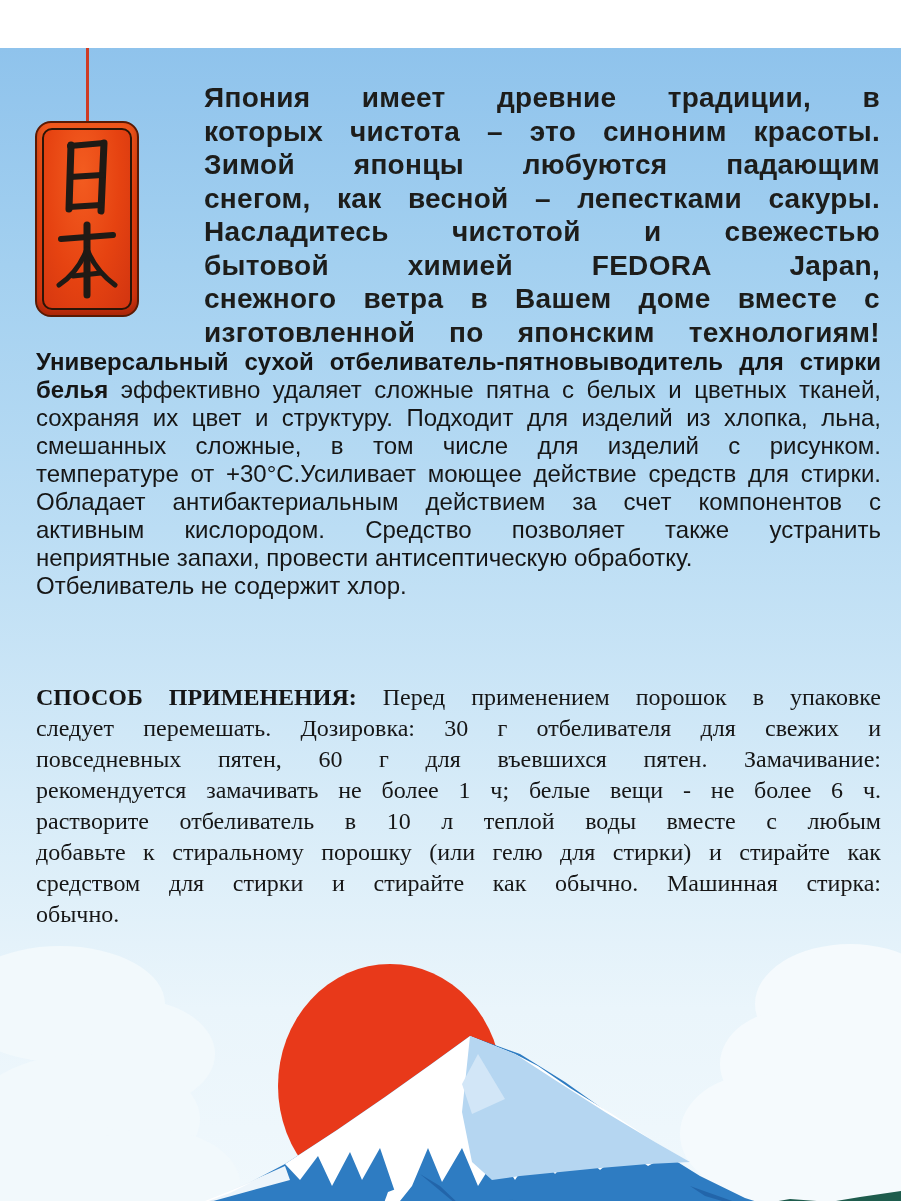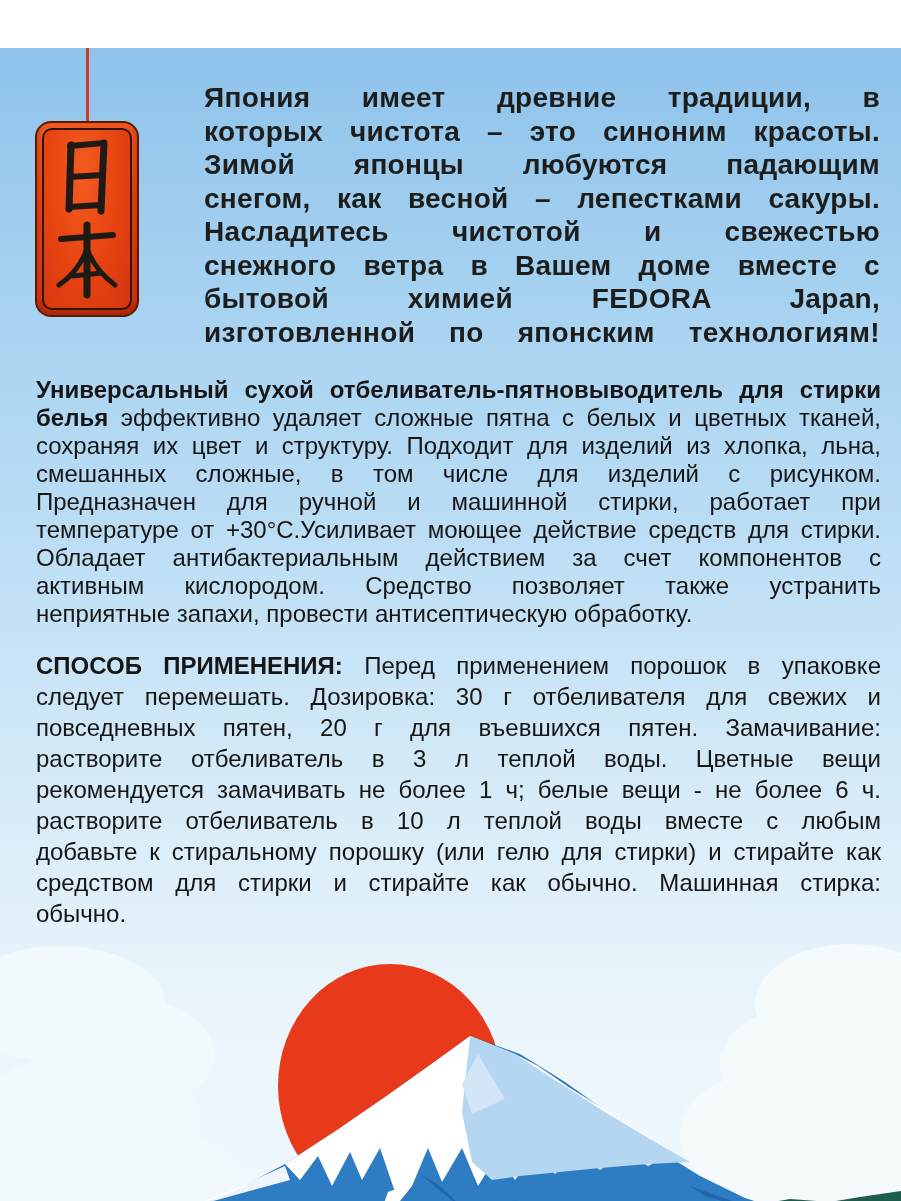--- a/index.html
+++ b/index.html
@@ -20,22 +20,22 @@
   .kanji-svg{width:62px;height:164px;}
 
   
   .intro{position:absolute;left:204px;top:33px;width:676px;color:#1D1D1B;
          font-weight:700;font-size:28px;line-height:33.5px;letter-spacing:.3px;}
   .jline{text-align:justify;text-align-last:justify;white-space:normal;}
   .nj{text-align:left;text-align-last:left;}
 
   
   .para{position:absolute;left:36px;width:845px;color:#161616;font-size:24px;}
-  .desc{top:328px;line-height:28px;}
-  .usage{top:602px;line-height:31px;}
+  .desc{top:300px;line-height:28px;}
+  .usage{top:634px;line-height:31px;font-family:Liberation Serif, serif;}
   .para b{font-weight:700;}
 
   
   .scene{position:absolute;left:0;bottom:0;width:901px;height:315px;}
 </style>
 </head>
 <body>
 
 <div id="page">
 
@@ -63,42 +63,41 @@
       </svg>
     </div>
   </div>
 
   <div class="intro">
     <div class="jline">Япония имеет древние традиции, в</div>
     <div class="jline">которых чистота – это синоним красоты.</div>
     <div class="jline">Зимой японцы любуются падающим</div>
     <div class="jline">снегом, как весной – лепестками сакуры.</div>
     <div class="jline">Насладитесь чистотой и свежестью</div>
+    <div class="jline">бытовой химией FEDORA Japan,</div>
     <div class="jline">снежного ветра в Вашем доме вместе с</div>
-    <div class="jline">бытовой химией FEDORA Japan,</div>
     <div class="jline">изготовленной по японским технологиям!</div>
   </div>
 
   <div class="para desc">
     <div class="jline"><b>Универсальный сухой отбеливатель-пятновыводитель для стирки</b><span></span></div>
     <div class="jline"><b>белья</b><span> эффективно удаляет сложные пятна с белых и цветных тканей,</span></div>
     <div class="jline"><b></b><span>сохраняя их цвет и структуру. Подходит для изделий из хлопка, льна,</span></div>
     <div class="jline"><b></b><span>смешанных сложные, в том числе для изделий с рисунком.</span></div>
-    <div class="jline"><b></b><span>Предназначен для ручной и машинной стирки, работает при</span></div>
     <div class="jline"><b></b><span>температуре от +30°С.Усиливает моющее действие средств для стирки.</span></div>
     <div class="jline"><b></b><span>Обладает антибактериальным действием за счет компонентов с</span></div>
     <div class="jline"><b></b><span>активным кислородом. Средство позволяет также устранить</span></div>
     <div class="jline nj"><b></b><span>неприятные запахи, провести антисептическую обработку.</span></div>
+    <div class="jline nj"><b></b><span>Отбеливатель не содержит хлор.</span></div>
   </div>
 
   <div class="para usage">
     <div class="jline"><b>СПОСОБ ПРИМЕНЕНИЯ:</b><span> Перед применением порошок в упаковке</span></div>
     <div class="jline"><b></b><span>следует перемешать. Дозировка: 30 г отбеливателя для свежих и</span></div>
-    <div class="jline"><b></b><span>повседневных пятен, 20 г для въевшихся пятен. Замачивание:</span></div>
-    <div class="jline"><b></b><span>растворите отбеливатель в 3 л теплой воды. Цветные вещи</span></div>
+    <div class="jline"><b></b><span>повседневных пятен, 60 г для въевшихся пятен. Замачивание:</span></div>
     <div class="jline"><b></b><span>рекомендуется замачивать не более 1 ч; белые вещи - не более 6 ч.</span></div>
     <div class="jline"><b></b><span>растворите отбеливатель в 10 л теплой воды вместе с любым</span></div>
     <div class="jline"><b></b><span>добавьте к стиральному порошку (или гелю для стирки) и стирайте как</span></div>
     <div class="jline"><b></b><span>средством для стирки и стирайте как обычно. Машинная стирка:</span></div>
     <div class="jline nj"><b></b><span>обычно.</span></div>
   </div>
 
   <svg class="scene" viewBox="0 0 901 315">
 
     <ellipse cx="390" cy="152" rx="112" ry="122" fill="#E8391A"></ellipse>

